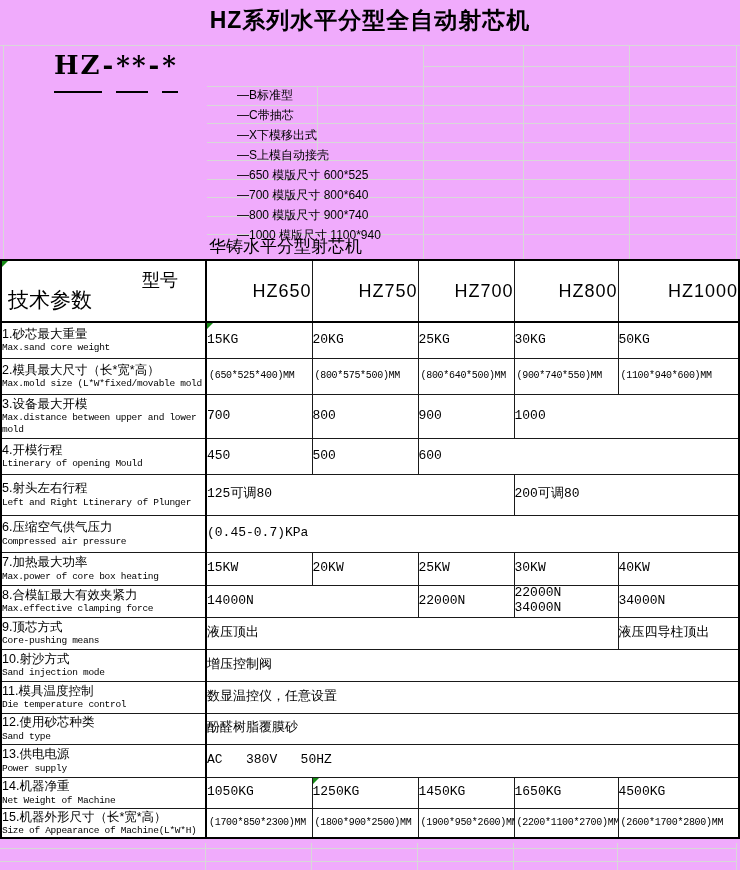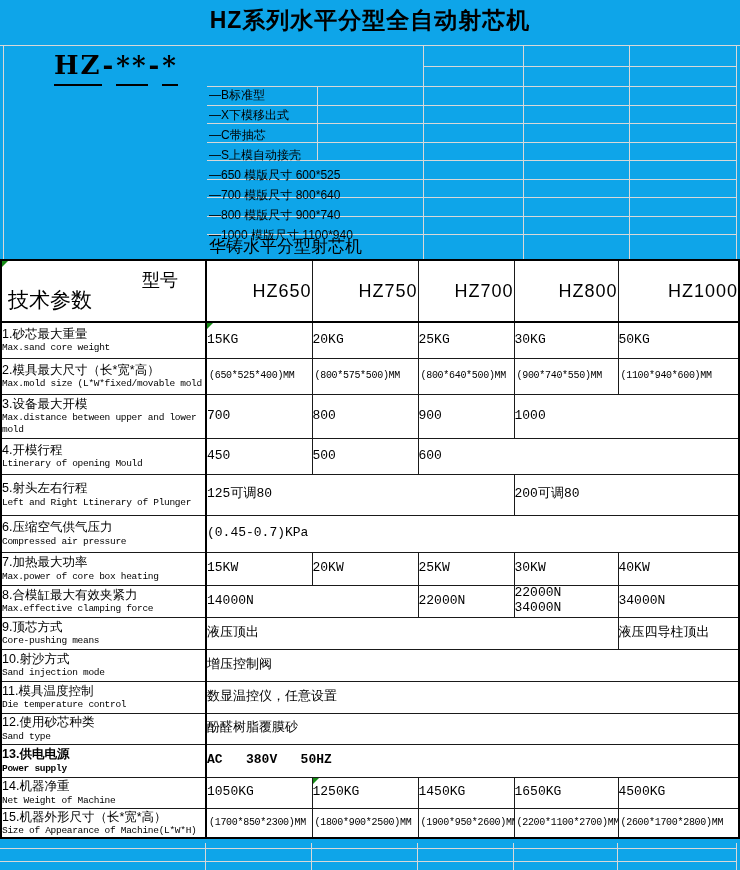--- a/index.html
+++ b/index.html
@@ -1,31 +1,31 @@
 <!DOCTYPE html>
 <html style="--marker: #168a16;"><head>
 <meta charset="utf-8">
 <style>
   html,body{margin:0;padding:0;background:#fff;}
-  .page{position:relative;width:740px;height:870px;background:#0ea5e9;overflow:hidden;
+  .page{position:relative;width:740px;height:870px;background:#f0abfc;overflow:hidden;
         font-family:"Liberation Sans",sans-serif;color:#000;}
   
   .hl{position:absolute;height:1px;background:#d8d8d8;}
   .vl{position:absolute;width:1px;background:#d8d8d8;}
   
   .title{position:absolute;top:5px;left:0;width:740px;text-align:center;
          font-size:23px;font-weight:bold;letter-spacing:1px;}
   
   .model{position:absolute;top:50px;left:54px;font-family:"DejaVu Serif","Liberation Serif",serif;
          font-weight:bold;font-size:26px;letter-spacing:2px;}
-  .model .u{border-bottom:2px solid #000;padding-bottom:4px;}
+  .model .u{border-bottom:2px solid #000;padding-bottom:11px;}
   .model .sep{padding:0 1px;}
   
   .options{position:absolute;left:209px;top:86px;width:527px;}
-  .opt{height:20px;line-height:18.5px;font-size:12px;white-space:nowrap;overflow:hidden;}
+  .opt{height:20px;line-height:18.5px;font-size:12px;white-space:nowrap;overflow:hidden;margin-left:28px;}
   .subtitle{position:absolute;left:209px;top:235px;height:24px;line-height:24px;font-size:17px;}
   
   table.spec{position:absolute;left:0;top:259px;width:738px;border-collapse:collapse;
              table-layout:fixed;background:#fff;border:2px solid #000;}
   table.spec td{border:1px solid #1a1a1a;padding:0;position:relative;overflow:hidden;}
   td.corner,td.lbl{border-right:2px solid #000 !important;}
   tr.head td{border-bottom:2px solid #000 !important;}
   td.corner .tr-lab{position:absolute;top:7px;right:27px;font-size:18px;}
   td.corner .bl-lab{position:absolute;bottom:7px;left:6px;font-size:21px;}
   td.colhead{text-align:right;vertical-align:middle;font-size:18px;letter-spacing:1px;
@@ -68,22 +68,22 @@
       <div class="vl" style="left: 311px; top: 843px; height: 27px;"></div>
       <div class="vl" style="left: 417px; top: 843px; height: 27px;"></div>
       <div class="vl" style="left: 513px; top: 843px; height: 27px;"></div>
       <div class="vl" style="left: 617px; top: 843px; height: 27px;"></div>
       <div class="vl" style="left: 736px; top: 843px; height: 27px;"></div>
     </div>
   <div class="title">HZ系列水平分型全自动射芯机</div>
   <div class="model"><span class="u">HZ</span><span class="sep">-</span><span class="u">**</span><span class="sep">-</span><span class="u">*</span></div>
   <div class="options" id="options">
       <div class="opt short">—B标准型</div>
+      <div class="opt short">—C带抽芯</div>
       <div class="opt short">—X下模移出式</div>
-      <div class="opt short">—C带抽芯</div>
       <div class="opt short">—S上模自动接壳</div>
       <div class="opt">—650  模版尺寸 600*525</div>
       <div class="opt">—700 模版尺寸  800*640</div>
       <div class="opt">—800  模版尺寸 900*740</div>
       <div class="opt">—1000 模版尺寸 1100*940</div>
     </div>
   <div class="subtitle">华铸水平分型射芯机</div>
 
   <table class="spec">
     <colgroup>
@@ -207,21 +207,21 @@
           </td>
           <td class="val" colspan="5">数显温控仪，任意设置</td>
         </tr>
         <tr style="height: 31px;">
           <td class="lbl">
             <div class="cn">12.使用砂芯种类</div>
             <div class="en">Sand type</div>
           </td>
           <td class="val" colspan="5">酚醛树脂覆膜砂</td>
         </tr>
-        <tr style="height: 33px; font-weight: bold;">
+        <tr style="height: 33px;">
           <td class="lbl">
             <div class="cn">13.供电电源</div>
             <div class="en">Power supply</div>
           </td>
           <td class="val" colspan="5">AC   380V   50HZ</td>
         </tr>
         <tr style="height: 31px;">
           <td class="lbl">
             <div class="cn">14.机器净重</div>
             <div class="en">Net Weight of Machine</div>

